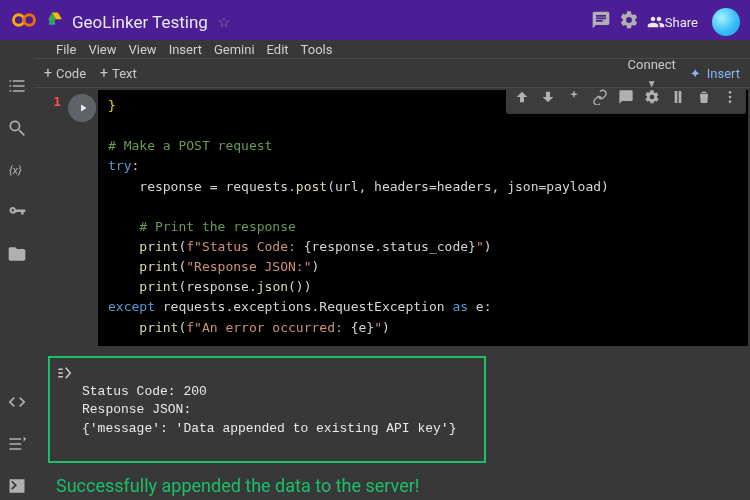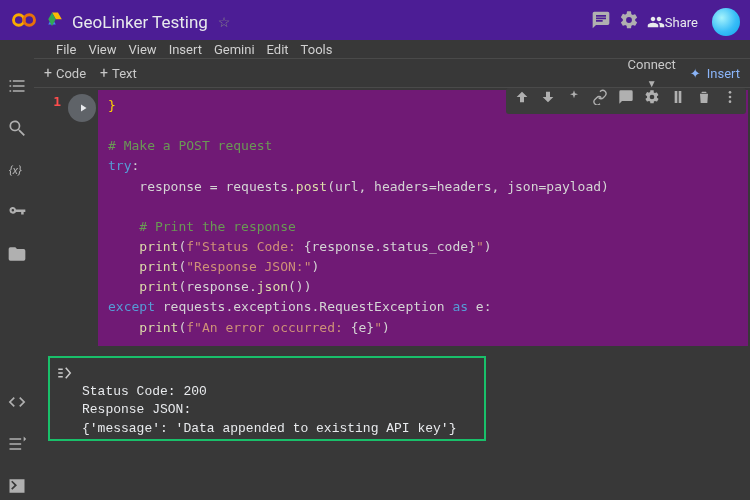--- a/index.html
+++ b/index.html
@@ -85,21 +85,21 @@
   }
   .run {
     width:28px; height:28px; border-radius:50%;
     background:#5f6368;
     display:flex; align-items:center; justify-content:center;
     cursor:pointer; flex-shrink:0; margin-top:4px; margin-left:4px;
   }
   .run svg { width:12px; height:12px; fill:#e8eaed; margin-left:2px;}
   .code-block {
     flex:1;
-    background:#701a75;
+    background:#000000;
     border-radius:0;
     padding: 6px 10px 8px 10px;
     font-family: Consolas, "Courier New", monospace;
     font-size: 13px;
     line-height: 1.55;
     color:#d4d4d4;
     position:relative;
     margin-left:2px;
   }
   .cell-toolbar {
@@ -115,21 +115,21 @@
   .tok-fn   { color:#dcdcaa; }
   .tok-str  { color:#ce9178; }
   .tok-pl   { color:#d4d4d4; }
   .tok-brace{ color:#ffd700; }
   pre { margin:0; white-space:pre; }
   
   .out-wrap {
     margin: 10px 6px 0 14px;
     display:flex; align-items:flex-start; gap:8px;
     border: 2px solid #19c06a;
-    padding: 6px 28px 0 6px;
+    padding: 6px 28px 22px 6px;
     width: fit-content;
   }
   .out-ico svg { width:18px; height:18px; fill:#c9c9c9; }
   .out-text {
     font-family: Consolas, "Courier New", monospace;
     font-size:13px; line-height:1.45; color:#e8eaed;
     white-space:pre;
   }
   .annotation {
     margin: 12px 0 0 22px;
@@ -295,13 +295,14 @@
       <svg viewBox="0 0 24 24">
           <path d="M3 7h6M3 12h6M3 17h6M13 5l6 7-6 7" stroke="#c9c9c9" stroke-width="2" fill="none"></path>
         </svg>
     </span>
     <div class="out-text">
 <span>Status Code: 200</span>
 <span>Response JSON:</span>
 <span>{'message': 'Data appended to existing API key'}</span></div>
   </div>
 
+  <div class="annotation">Successfully appended the data to the server!</div>
 </div>
 
 </body></html>

